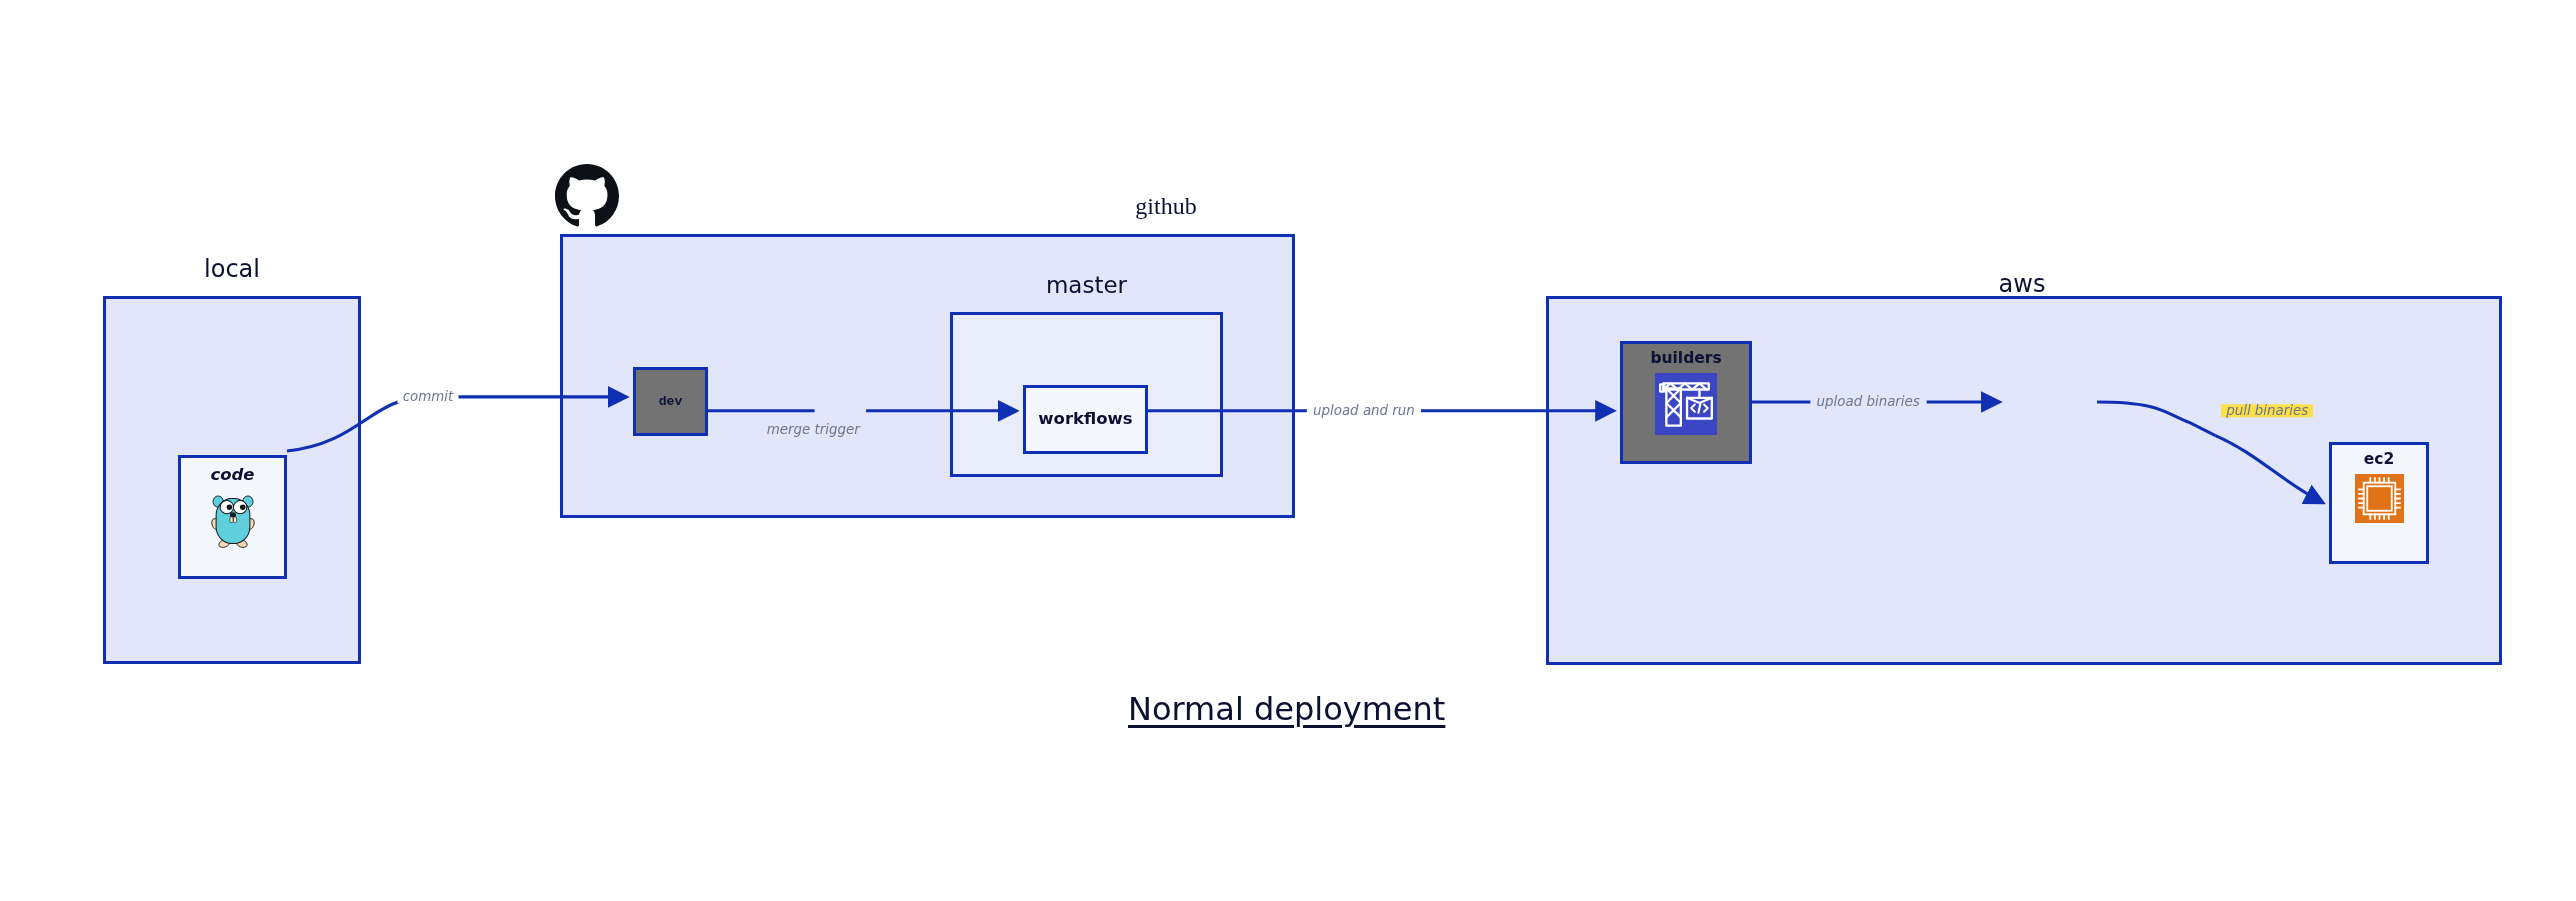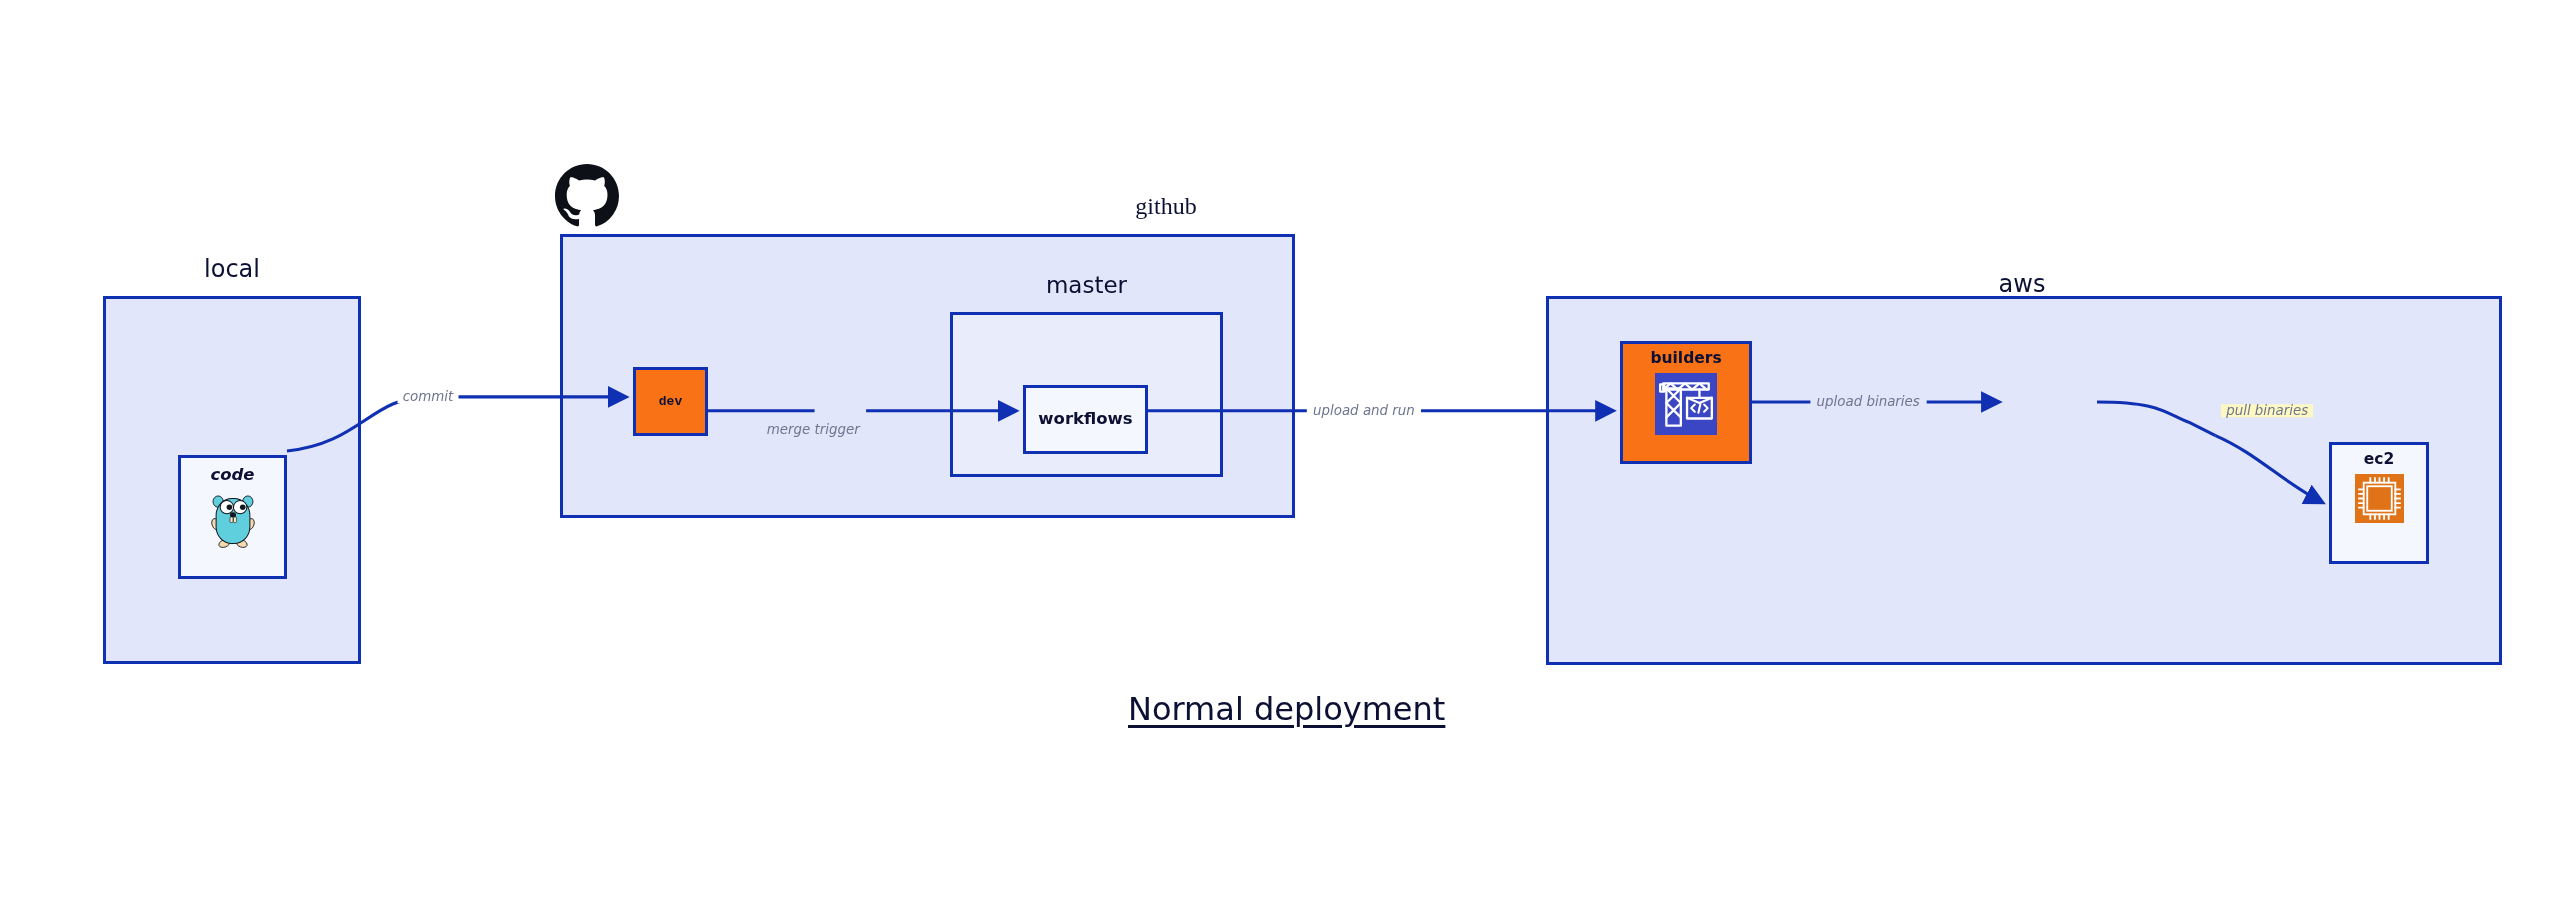--- a/index.html
+++ b/index.html
@@ -31,21 +31,21 @@
     position: absolute;
     font-family: "DejaVu Sans", sans-serif;
     font-weight: 400;
     color: #0c1134;
     white-space: nowrap;
     text-align: center;
   }
   
   .node {
     position: absolute;
-    background: #f97316;
+    background: #737373;
     border: 3.6px solid #0f30b2;
     box-sizing: border-box;
     display: flex;
     flex-direction: column;
     align-items: center;
   }
   .node.white {
     background: #f5f7fe;
   }
   .node-label {
@@ -225,18 +225,18 @@
   </svg>
 
   <div class="edge-label" style="left:428px; top:397px; transform:translate(-50%,-50%); font-size:13.4px; padding:0 5.2px; background:#ffffff;">commit</div>
 
   <div class="edge-label" style="left:866px; top:430px; transform:translate(-100%,-50%); font-size:13.4px; padding:0 6.2px; background:#e2e6fa;">merge trigger</div>
 
   <div class="edge-label" style="left:1421px; top:411px; transform:translate(-100%,-50%); font-size:13.4px; padding:0 6.2px; background:#ffffff;">upload and run</div>
 
   <div class="edge-label" style="left:1926px; top:402px; transform:translate(-100%,-50%); font-size:13.4px; padding:0 6.2px; background:#e2e6fa;">upload binaries</div>
 
-  <div class="edge-label" style="left:2221px; top:411px; transform:translate(0,-50%); font-size:13.4px; padding:0 5.2px; background:#fef9c3;">pull binaries</div>
+  <div class="edge-label" style="left:2221px; top:411px; transform:translate(0,-50%); font-size:13.4px; padding:0 5.2px; background:#fde047;">pull binaries</div>
 
   <div id="diagram-title" style="left:1128px; top:690px; font-size:32px;">Normal deployment</div>
 
 </div>
 
 
 </body></html>

